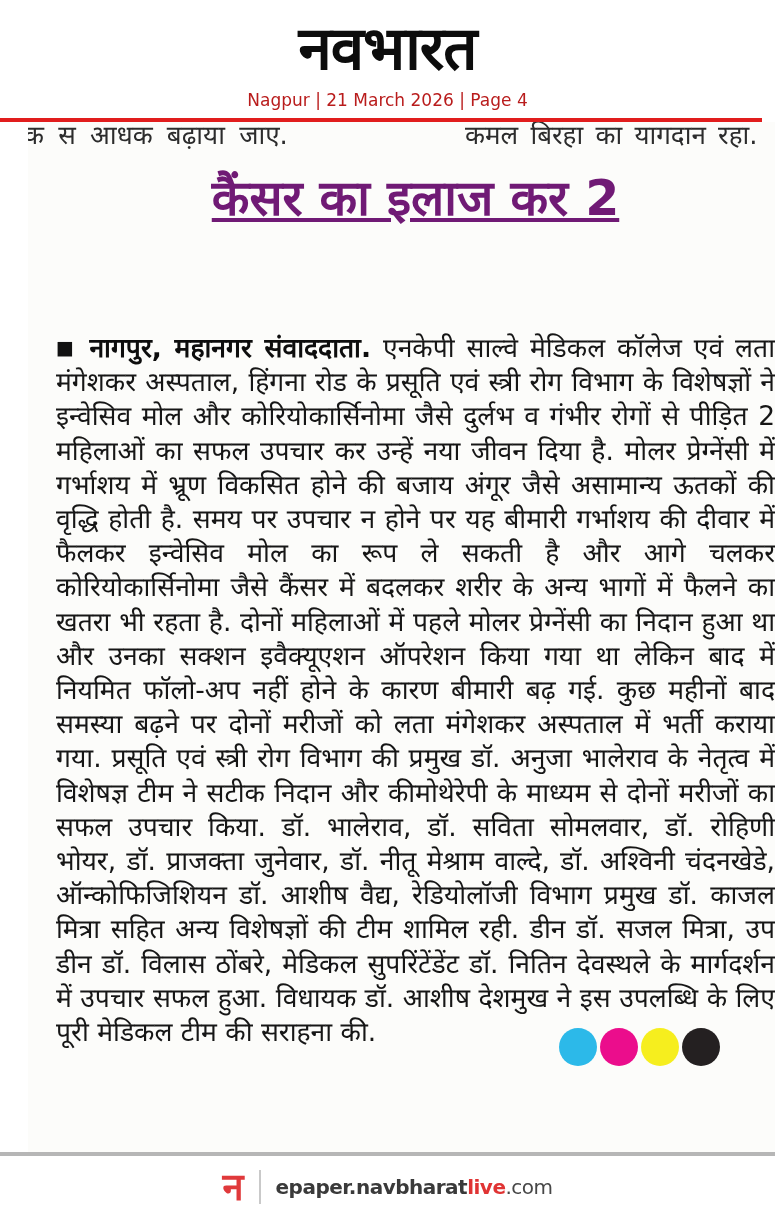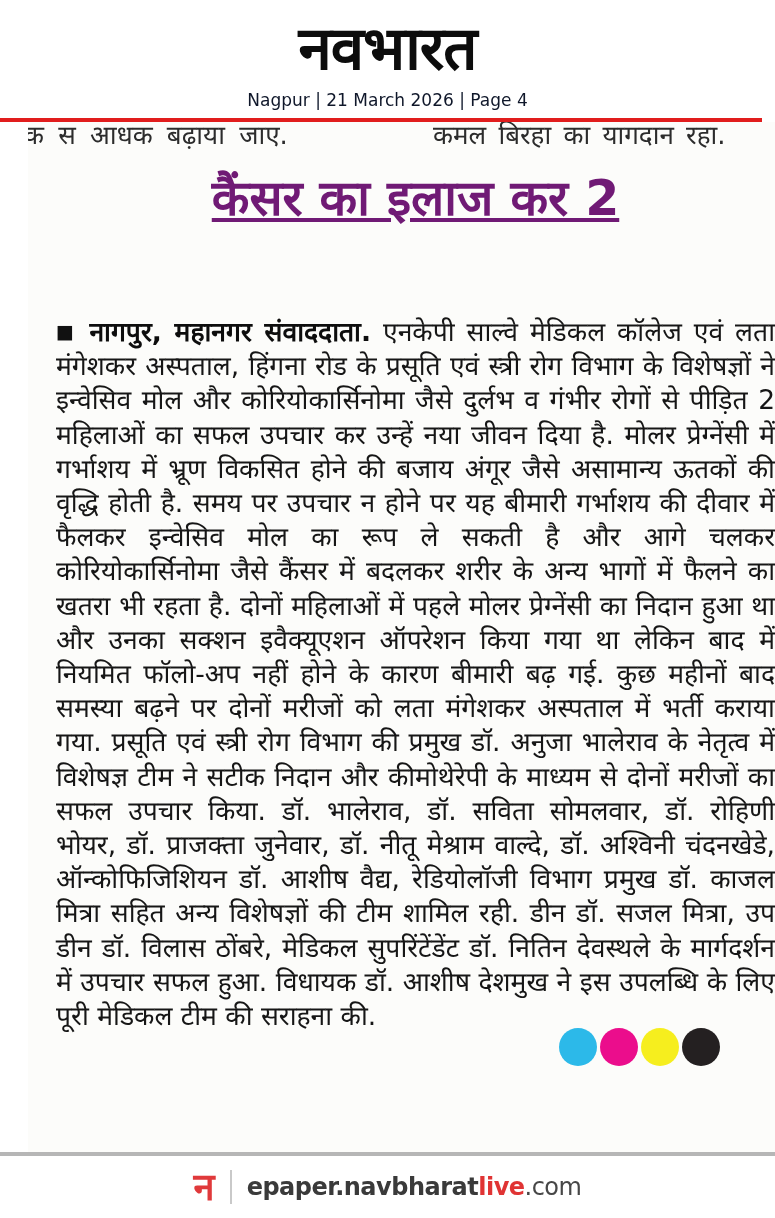--- a/index.html
+++ b/index.html
@@ -12,70 +12,70 @@
 
   
   .masthead{position:absolute;top:0;left:0;width:100%;text-align:center;}
   .logo{
     position:absolute;top:4px;left:0;width:100%;
     font-size:60px;line-height:88px;font-weight:bold;color:#0c0c0c;
     letter-spacing:-1px;
   }
   .dateline{
     position:absolute;top:88px;left:0;width:100%;
-    font-size:17px;line-height:24px;color:#0f172a;
+    font-size:17px;line-height:24px;color:#b91c1c;
   }
 
   
   .rule-red{position:absolute;top:118px;left:0;width:762px;height:4px;background:#e11d1d;}
 
   
   .clipping{
     position:absolute;top:122px;left:0;width:775px;height:1030px;
     background:#fcfcfa;
     margin-left:28px;
   }
   .edge-strip{
     position:absolute;top:0;right:0;width:13px;height:100%;
     background:rgba(0,0,0,0.035);
   }
   .fragments{
     position:absolute;top:0;left:0;right:14px;height:36px;overflow:hidden;
     font-size:26px;color:#2c2c2c;white-space:nowrap;
   }
   .frag-left{position:absolute;left:-4px;top:-6px;word-spacing:6px;}
-  .frag-right{position:absolute;left:405px;top:-6px;word-spacing:4px;text-align:right;}
+  .frag-right{position:absolute;left:437px;top:-6px;word-spacing:4px;text-align:right;}
 
   .headline{
     position:absolute;top:44px;left:0;width:100%;margin:0;
     text-align:center;font-weight:700;font-size:49px;line-height:66px;
     color:#701a75;letter-spacing:0;text-decoration:underline;
   }
   .headline .hl{display:block;}
 
   .article{
-    position:absolute;top:192px;left:28px;width:719px;margin:0;
+    position:absolute;top:208px;left:28px;width:719px;margin:0;
     font-size:26.5px;line-height:34.2px;text-align:justify;text-justify:inter-word;
     color:#161616;
   }
   .bullet{font-size:19px;vertical-align:3px;color:#111;}
   .byline{font-weight:bold;color:#0d0d0d;}
 
   .dots{position:absolute;top:906px;left:531px;display:flex;gap:3px;}
   .dot{width:38px;height:38px;border-radius:50%;}
 
   
   .rule-gray{position:absolute;top:1152px;left:0;width:100%;height:4px;background:#b6b6b6;}
   .footer{
     position:absolute;top:1156px;left:0;width:100%;height:62px;background:#ffffff;
     display:flex;align-items:center;justify-content:center;gap:15px;
   }
   .flogo{color:#e0393b;font-size:38px;font-weight:bold;line-height:1;}
   .fdiv{width:2px;height:34px;background:#c9c9c9;}
-  .furl{font-size:24px;font-weight:bold;color:#3a3a3a;letter-spacing:-0.5px;white-space:nowrap;}
+  .furl{font-size:20px;font-weight:bold;color:#3a3a3a;letter-spacing:-0.5px;white-space:nowrap;}
   .furl .live{color:#e03434;}
   .furl .com{font-weight:normal;color:#474747;}
 </style>
 </head>
 <body>
 
 <div class="page">
 
   <header class="masthead">
     <div class="logo">नवभारत</div>

